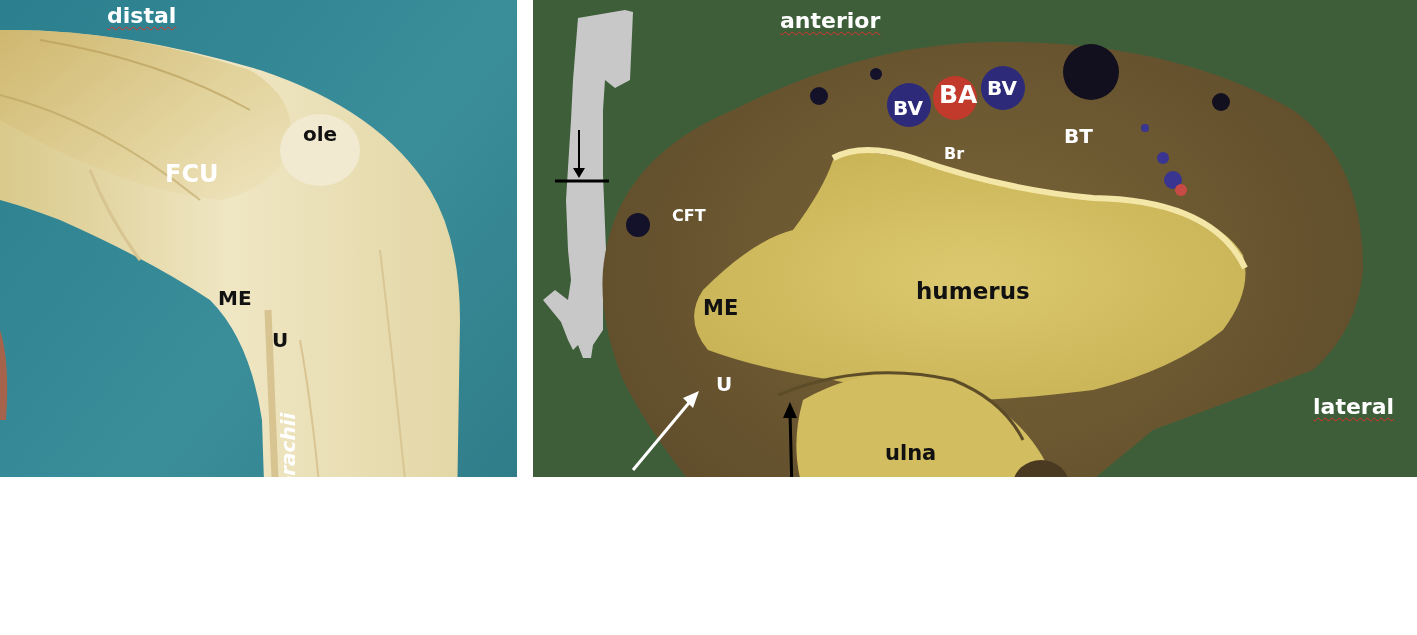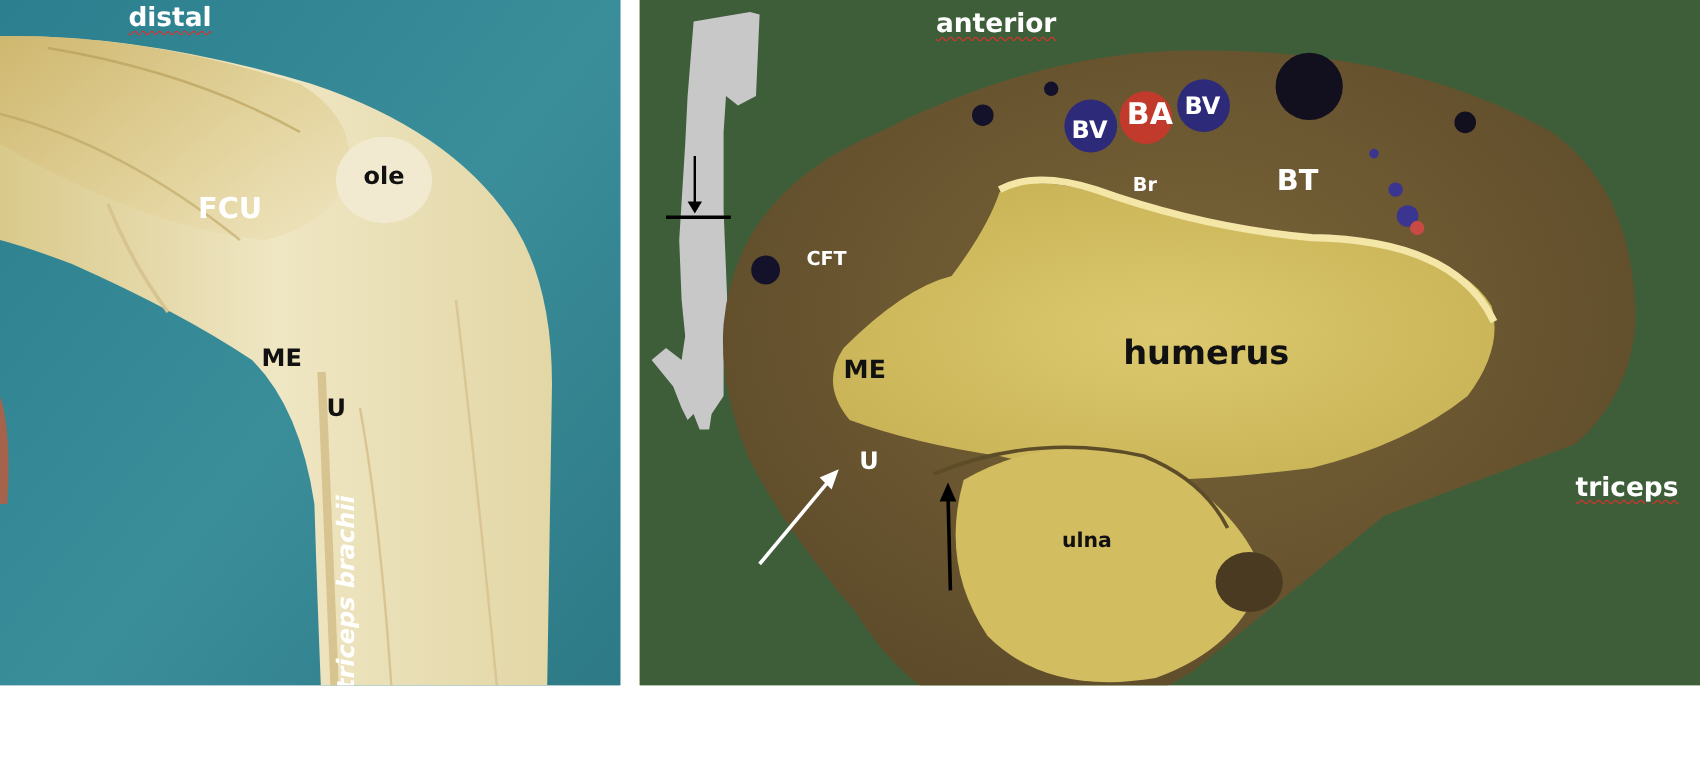--- a/index.html
+++ b/index.html
@@ -1,17 +1,17 @@
 <!DOCTYPE html>
 <html><head>
 <meta charset="utf-8">
 <style>
   html,body{margin:0;padding:0;background:#ffffff;}
   body{width:1417px;height:635px;position:relative;overflow:hidden;font-family:"Liberation Sans",sans-serif;}
-  .panel{position:absolute;top:0;height:571px;overflow:hidden;}
+  .panel{position:absolute;top:0;height:477px;overflow:hidden;}
   #panel-a{left:0;width:517px;background:#2f7f8c;}
   #panel-b{left:533px;width:884px;background:#4d7c0f;}
   .lbl{position:absolute;font-family:"DejaVu Sans","Liberation Sans",sans-serif;font-weight:bold;white-space:nowrap;line-height:1;}
   .w{color:#ffffff;}
   .k{color:#111111;}
   .squig{text-decoration:underline wavy #d9322b;text-decoration-thickness:1px;text-underline-offset:3px;}
   .panel-letter{font-size:38px;}
   svg{position:absolute;left:0;top:0;}
 </style>
 </head>
@@ -46,21 +46,21 @@
 
     <ellipse cx="320" cy="150" rx="40" ry="36" fill="#f1ead0"></ellipse>
 
     <path d="M268 310 Q272 420 280 600" stroke="#d8c490" stroke-width="7" fill="none"></path>
     <path d="M90 170 Q110 220 140 260" stroke="#d8c490" stroke-width="3" fill="none"></path>
     <path d="M300 340 Q320 450 330 635" stroke="#cbb27a" stroke-width="2" fill="none" opacity="0.6"></path>
     <path d="M380 250 Q400 420 420 635" stroke="#cbb27a" stroke-width="2" fill="none" opacity="0.5"></path>
   </svg>
 
   <span class="lbl w squig" style="left:107px;top:5px;font-size:22px;">distal</span>
-  <span class="lbl k" style="left:303px;top:136px;font-size:20px;">ole</span>
+  <span class="lbl k" style="left:303px;top:124px;font-size:20px;">ole</span>
   <span class="lbl w" style="left:165px;top:162px;font-size:24px;">FCU</span>
   <span class="lbl k" style="left:218px;top:288px;font-size:20px;">ME</span>
   <span class="lbl k" style="left:272px;top:330px;font-size:20px;">U</span>
   <span class="lbl w" style="left:278px;top:575px;font-size:20px;font-style:italic;transform:rotate(-90deg);transform-origin:0 0;">triceps brachii</span>
   <span class="lbl w panel-letter" style="left:14px;top:585px;">A</span>
 </div>
 
 <div id="panel-b" class="panel">
   <svg width="884" height="635" viewBox="0 0 884 635">
     <defs>
@@ -104,25 +104,25 @@
     <circle cx="648" cy="190" r="6" fill="#c84a44"></circle>
     <circle cx="612" cy="128" r="4" fill="#3a3590"></circle>
 
     <line x1="100" y1="470" x2="160" y2="398" stroke="#ffffff" stroke-width="3"></line>
     <polygon points="166,391 150,398 160,408" fill="#ffffff"></polygon>
     <line x1="259" y1="492" x2="257" y2="412" stroke="#000" stroke-width="3"></line>
     <polygon points="257,402 250,418 264,418" fill="#000"></polygon>
   </svg>
 
   <span class="lbl w squig" style="left:247px;top:10px;font-size:22px;">anterior</span>
-  <span class="lbl w squig" style="left:780px;top:396px;font-size:22px;">triceps</span>
+  <span class="lbl w squig" style="left:780px;top:396px;font-size:22px;">lateral</span>
   <span class="lbl w" style="left:360px;top:98px;font-size:20px;">BV</span>
   <span class="lbl w" style="left:406px;top:82px;font-size:25px;">BA</span>
   <span class="lbl w" style="left:454px;top:78px;font-size:20px;">BV</span>
-  <span class="lbl w" style="left:531px;top:138px;font-size:24px;">BT</span>
+  <span class="lbl w" style="left:531px;top:126px;font-size:20px;">BT</span>
   <span class="lbl w" style="left:411px;top:146px;font-size:16px;">Br</span>
   <span class="lbl w" style="left:139px;top:208px;font-size:16px;">CFT</span>
-  <span class="lbl k" style="left:383px;top:280px;font-size:28px;margin-left:20px;">humerus</span>
+  <span class="lbl k" style="left:383px;top:280px;font-size:23px;">humerus</span>
   <span class="lbl k" style="left:170px;top:298px;font-size:21px;">ME</span>
   <span class="lbl w" style="left:183px;top:374px;font-size:20px;">U</span>
-  <span class="lbl k" style="left:352px;top:443px;font-size:17px;">ulna</span>
+  <span class="lbl k" style="left:352px;top:443px;font-size:21px;">ulna</span>
   <span class="lbl w panel-letter" style="left:14px;top:585px;">B</span>
 </div>
 
 </body></html>

